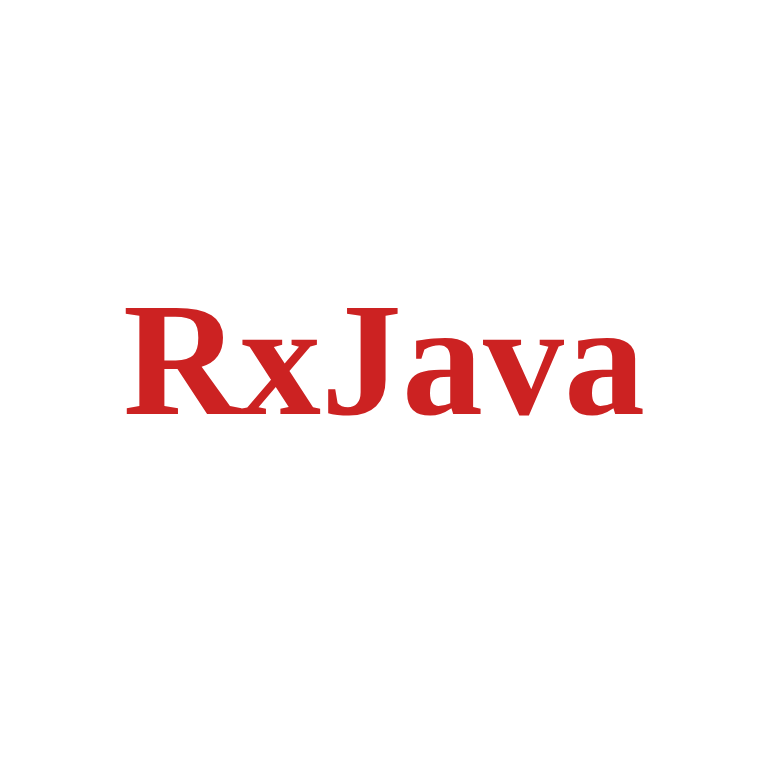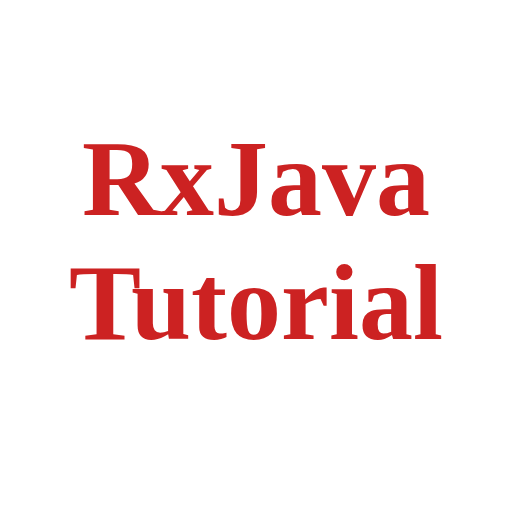--- a/index.html
+++ b/index.html
@@ -29,14 +29,13 @@
       flex-direction: column;
       align-items: center;
       margin-top: -30px;
     }
   </style>
 </head>
 <body>
 
 <div class="title-container">
   <div class="title-line">RxJava</div>
-  <div class="title-line">Tutorial</div>
 </div>
 
 </body></html>

